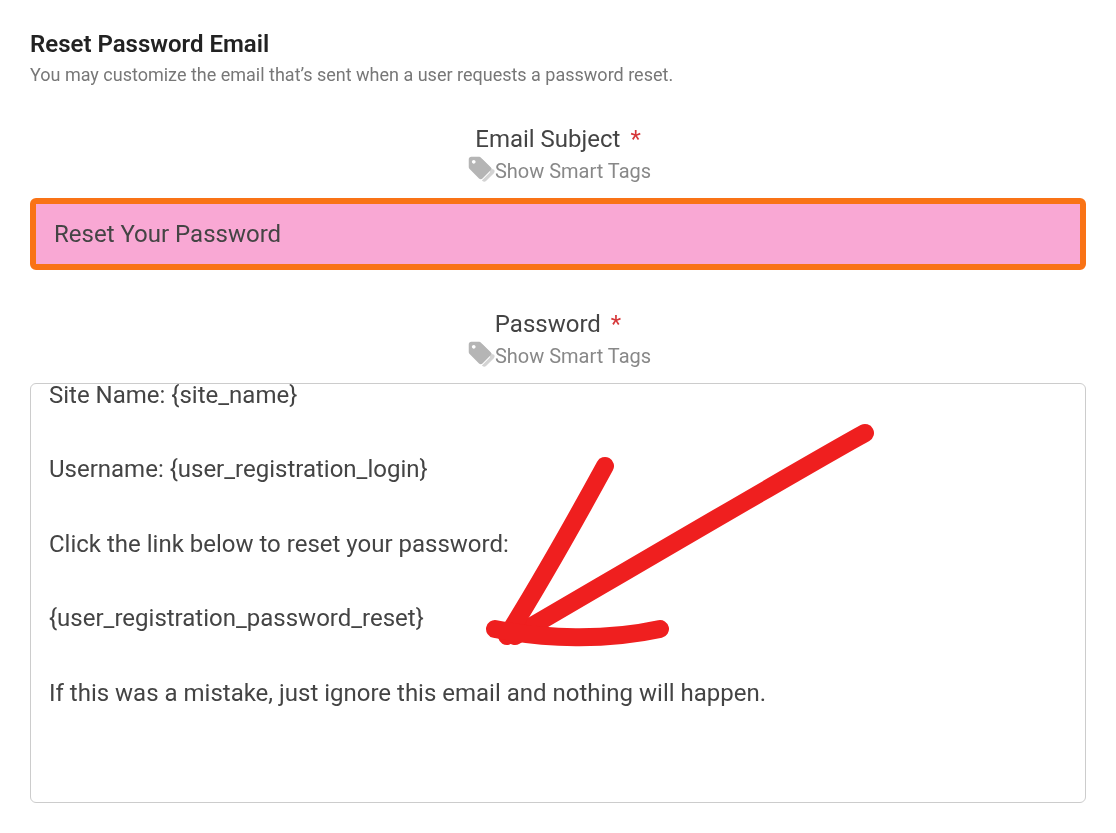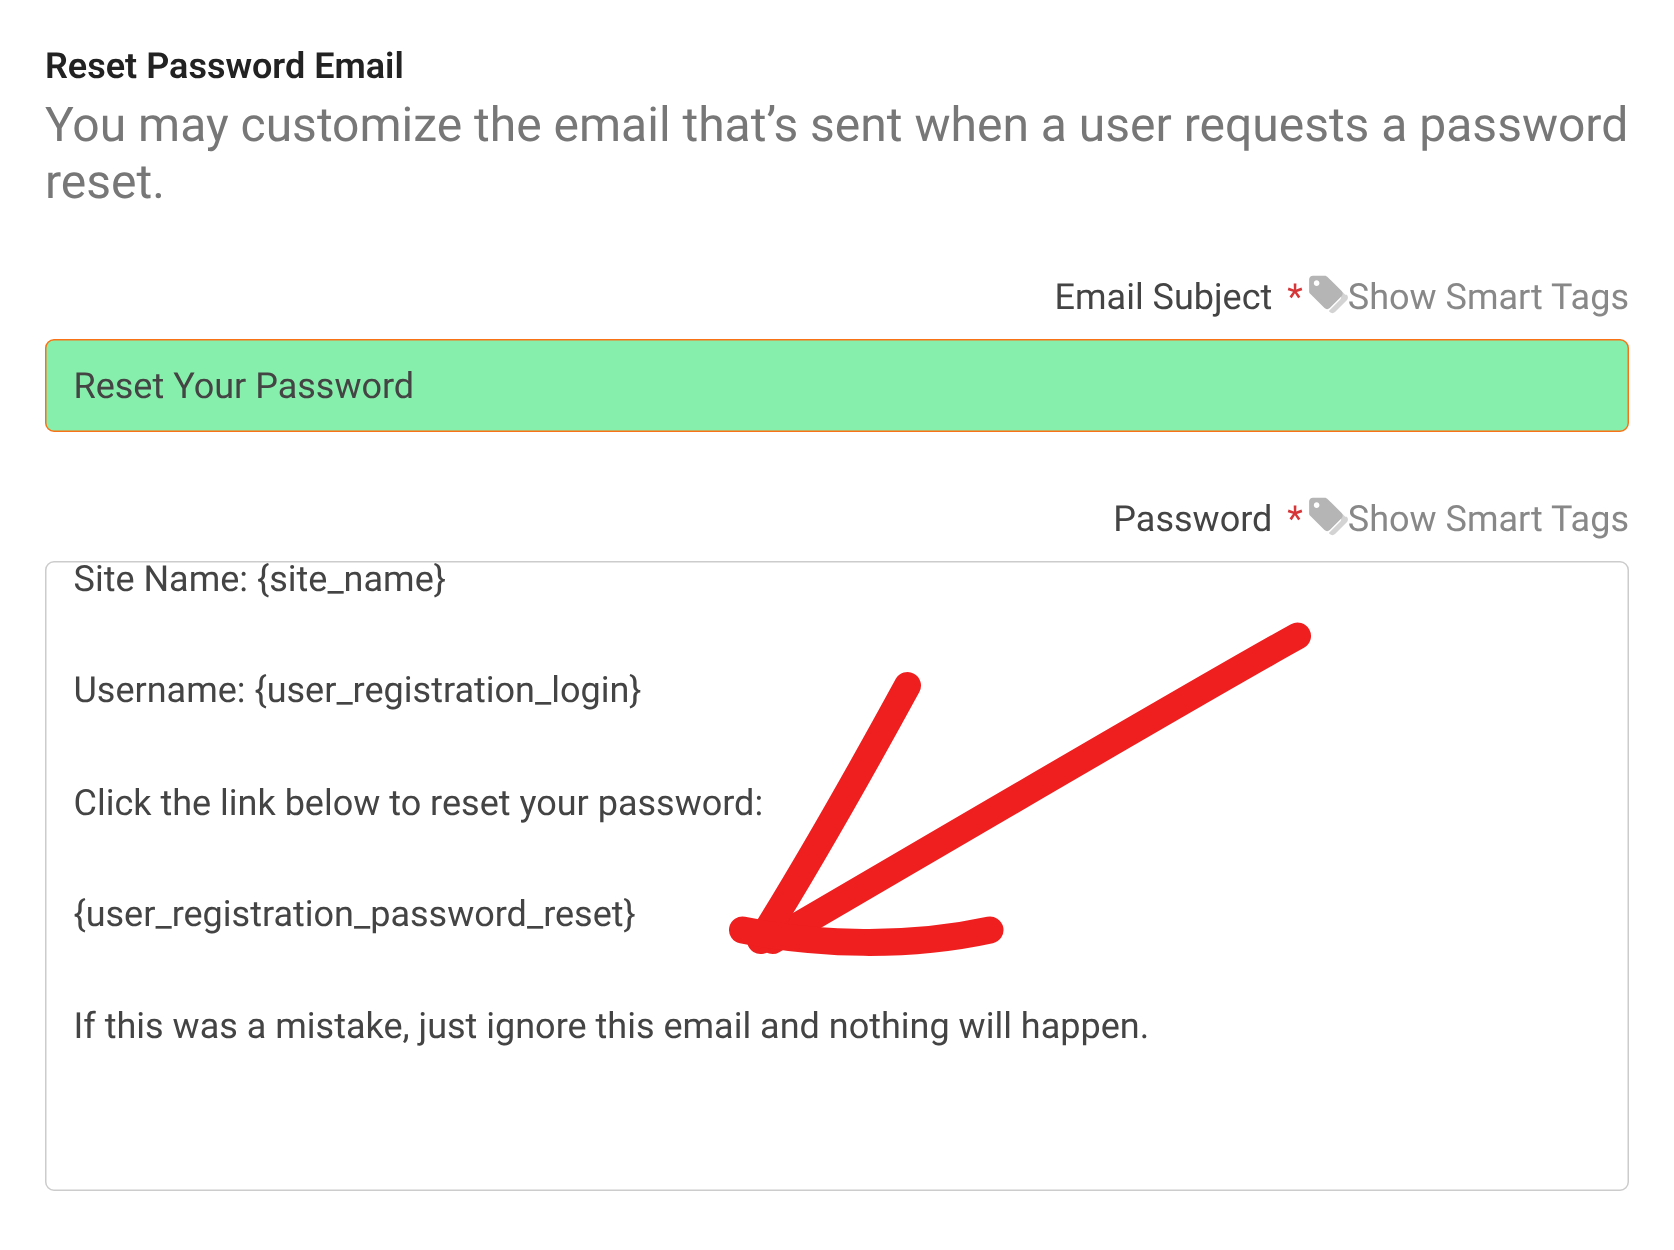--- a/index.html
+++ b/index.html
@@ -11,59 +11,60 @@
     color: #444;
     width: 1116px;
   }
   .section-title {
     font-size: 24px;
     font-weight: 600;
     color: #222;
     margin: 0 0 6px 0;
   }
   .section-description {
-    font-size: 32px;
+    font-size: 18px;
     color: #777;
     margin: 0 0 40px 0;
   }
   .field-row {
     display: flex;
     align-items: center;
-    justify-content: flex-end;
+    justify-content: flex-start;
     margin-bottom: 10px;
+    flex-direction: column;
   }
   .field-label {
     font-size: 24px;
     color: #444;
   }
   .required {
     color: #d63638;
     margin-left: 4px;
   }
   .smart-tags {
     display: flex;
     align-items: center;
     gap: 0;
     color: #888;
     cursor: pointer;
-    font-size: 24px;
+    font-size: 20px;
   }
   .smart-tags svg {
     width: 30px;
     height: 30px;
     fill: #b5b5b5;
   }
   .text-input {
     width: 100%;
     font-size: 24px;
     padding: 16px 18px;
-    border: 1px solid #f97316;
+    border: 6px solid #f97316;
     border-radius: 6px;
     color: #444;
-    background: #86efac;
+    background: #f9a8d4;
     outline: none;
     margin-bottom: 40px;
     font-family: inherit;
   }
   .textarea-wrap {
     position: relative;
     width: 100%;
   }
   .textarea {
     width: 100%;

